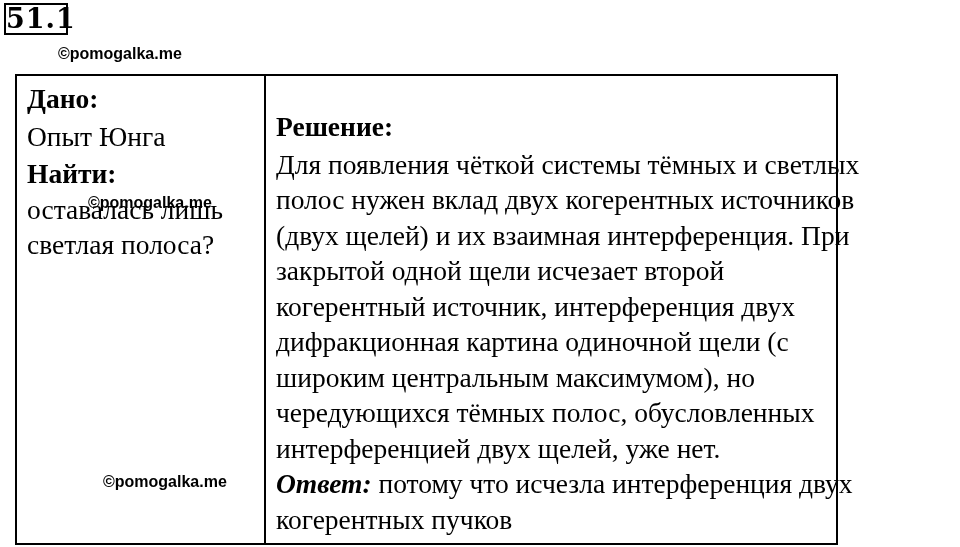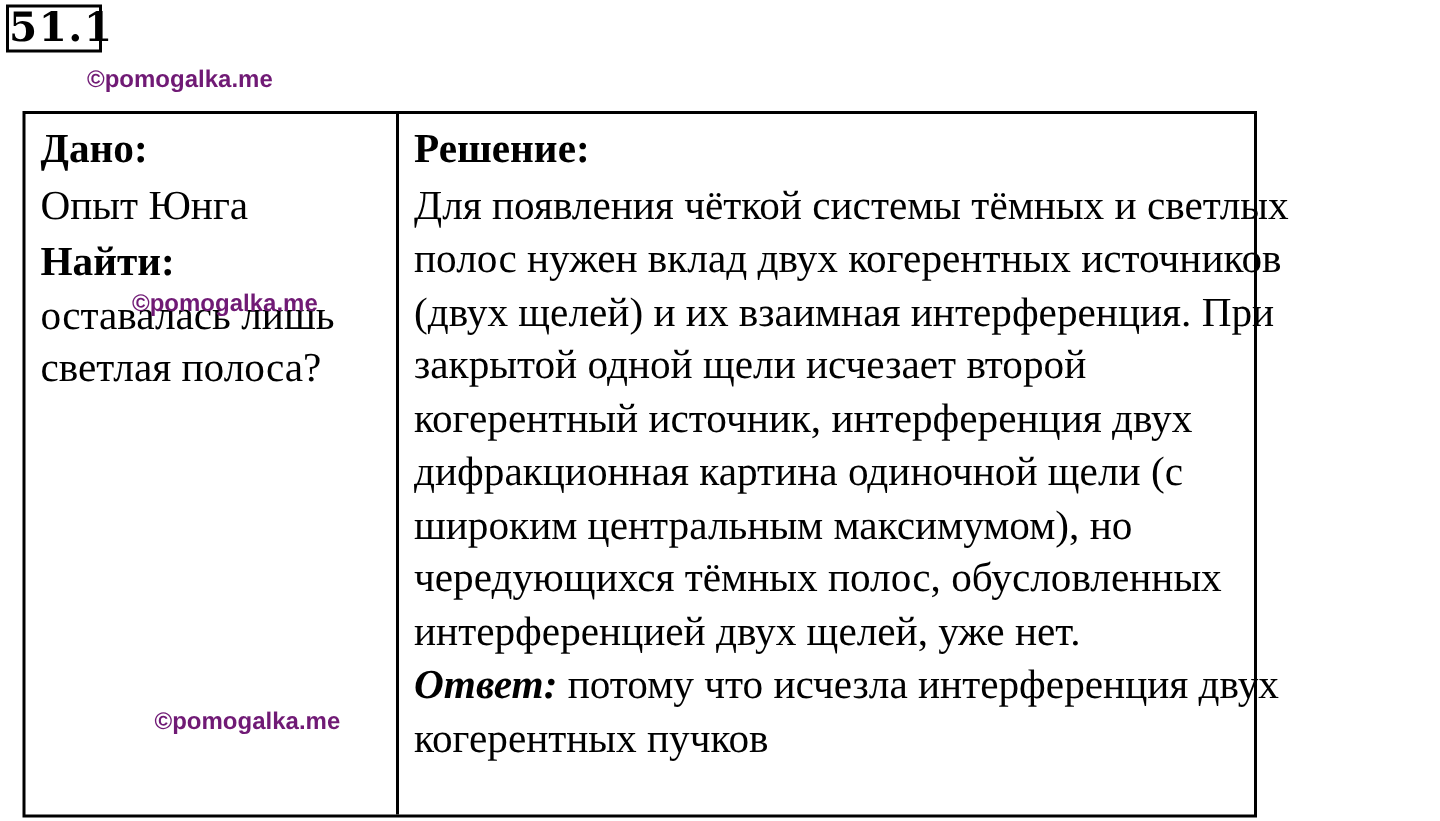--- a/index.html
+++ b/index.html
@@ -5,36 +5,36 @@
   html, body { margin:0; padding:0; background:#ffffff; }
   body { width:960px; height:547px; position:relative; overflow:hidden; color:#000; }
   .num-box {
     position:absolute; left:4px; top:3px; width:64px; height:32px;
     border:2px solid #000; box-sizing:border-box;
     font-family:"DejaVu Serif", serif; font-weight:bold; font-size:27px;
     line-height:28px; text-align:center; letter-spacing:1px;
   }
   .wm {
     position:absolute; font-family:"Liberation Sans", sans-serif; font-weight:bold;
-    font-size:16px; line-height:18px; color:#701a75; white-space:nowrap;
+    font-size:16px; line-height:18px; color:#000000; white-space:nowrap;
   }
   .wm-top { left:58px; top:45px; }
   .wm-mid { left:88px; top:194px; }
   .wm-bot { left:103px; top:473px; }
   .tbl {
     position:absolute; left:15px; top:74px; width:823px; height:471px;
     border:2px solid #000; box-sizing:border-box;
   }
   .divider { position:absolute; left:247px; top:0; bottom:0; width:2px; background:#000; }
   .col {
     position:absolute; top:0; font-family:"Liberation Serif", serif;
     font-size:27.5px; line-height:35.5px;
   }
   .col-left { left:10px; width:232px; }
-  .col-right { left:259px; width:670px; }
+  .col-right { left:259px; width:670px;margin-top:28px; }
   .hdr { font-weight:bold; display:block; }
   .line { display:block; white-space:nowrap; }
   .bi { font-weight:bold; font-style:italic; }
 </style>
 </head>
 <body>
 
 <div class="num-box">51.1</div>
 <div class="wm wm-top">©pomogalka.me</div>
 

